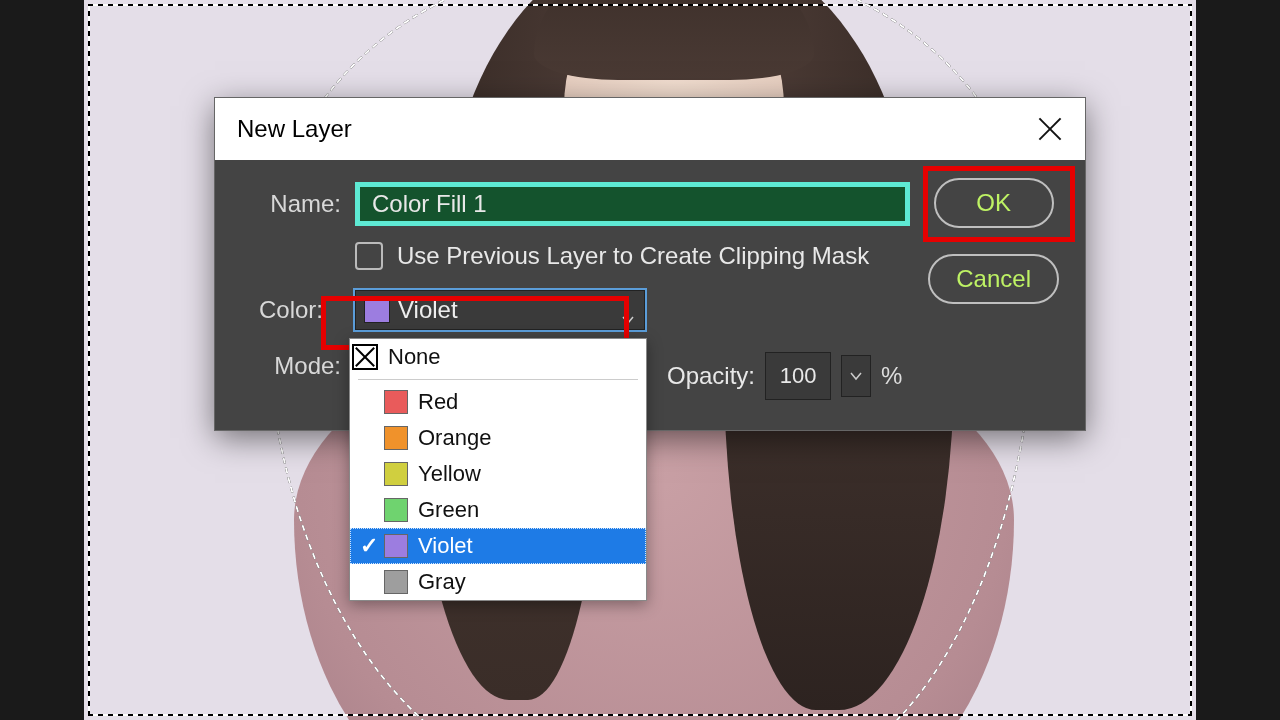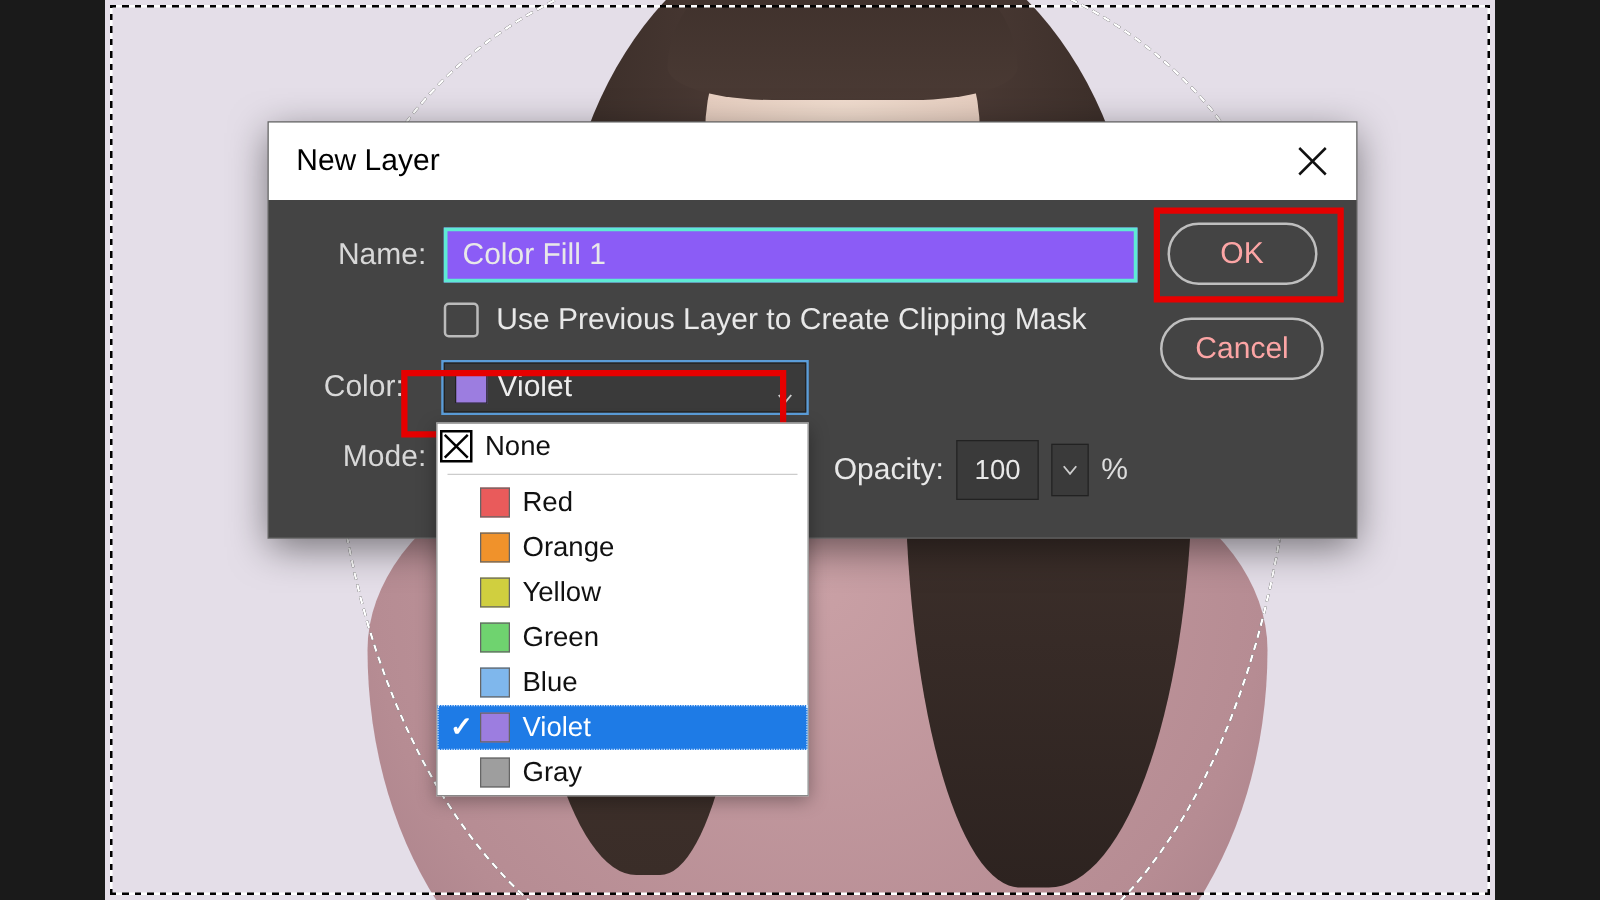--- a/index.html
+++ b/index.html
@@ -167,22 +167,22 @@
   }
   .label-col {
     width: 100px;
     text-align: right;
     padding-right: 14px;
     color: #d8d8d8;
   }
   .name-input {
     flex: 0 0 555px;
     height: 44px;
-    background: #8b5cf6;
-    border: 3px solid #5eead4;
+    background: #14532d;
+    border: 5px solid #5eead4;
     color: #e8e8e8;
     font-size: 24px;
     padding: 0 12px;
     box-sizing: border-box;
     outline: none;
   }
   .btn-col {
     position: absolute;
     right: 26px;
     top: 18px;
@@ -191,21 +191,21 @@
     gap: 26px;
     align-items: center;
   }
   .pill-btn {
     min-width: 120px;
     height: 50px;
     padding: 0 26px;
     border: 2px solid #bfbfbf;
     border-radius: 26px;
     background: transparent;
-    color: #fca5a5;
+    color: #bef264;
     font-size: 24px;
     cursor: pointer;
     display: flex;
     align-items: center;
     justify-content: center;
     box-sizing: border-box;
   }
   .hl {
     position: absolute;
     border: 5px solid #e60000;
@@ -461,24 +461,20 @@
       <span>Orange</span>
     </div>
     <div class="dd-item">
       <div class="dd-sw" style="background:#d0cf3f"></div>
       <span>Yellow</span>
     </div>
     <div class="dd-item">
       <div class="dd-sw" style="background:#6fd36f"></div>
       <span>Green</span>
     </div>
-    <div class="dd-item">
-      <div class="dd-sw" style="background:#7fb7ec"></div>
-      <span>Blue</span>
-    </div>
     <div class="dd-item sel">
       <span class="dd-check">✓</span>
       <div class="dd-sw" style="background:#9c7de0"></div>
       <span>Violet</span>
     </div>
     <div class="dd-item">
       <div class="dd-sw" style="background:#9e9e9e"></div>
       <span>Gray</span>
     </div>
   </div>

